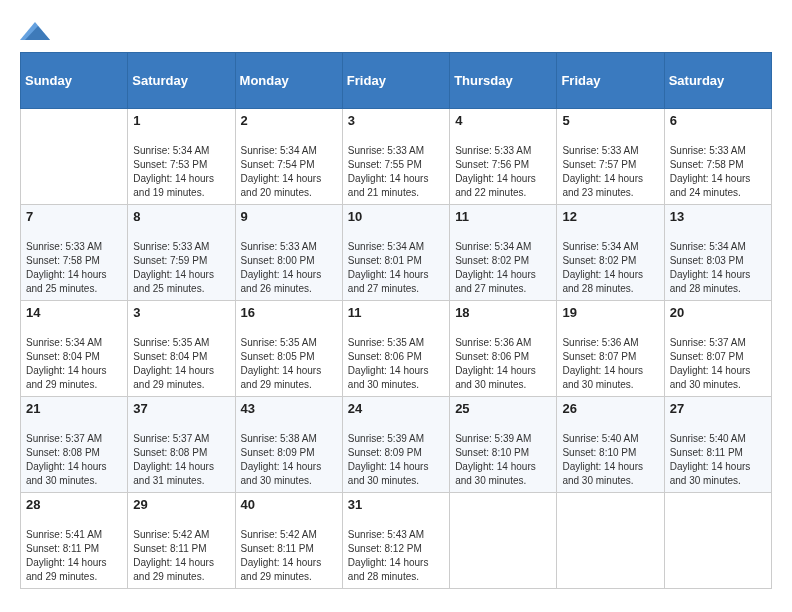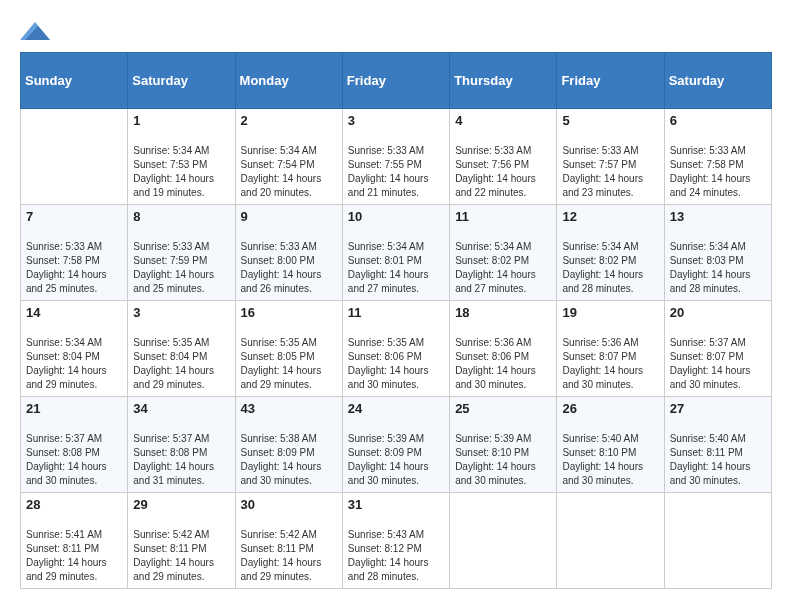--- a/index.html
+++ b/index.html
@@ -275,21 +275,21 @@
       </tr>
       <tr>
         <td>
           <span class="day-number">21</span>
           <div class="day-info" style="white-space: pre-line;">Sunrise: 5:37 AM
 Sunset: 8:08 PM
 Daylight: 14 hours
 and 30 minutes.</div>
         </td>
         <td>
-          <span class="day-number">34</span>
+          <span class="day-number">37</span>
           <div class="day-info" style="white-space: pre-line;">Sunrise: 5:37 AM
 Sunset: 8:08 PM
 Daylight: 14 hours
 and 31 minutes.</div>
         </td>
         <td>
           <span class="day-number">43</span>
           <div class="day-info" style="white-space: pre-line;">Sunrise: 5:38 AM
 Sunset: 8:09 PM
 Daylight: 14 hours
@@ -333,21 +333,21 @@
 and 29 minutes.</div>
         </td>
         <td>
           <span class="day-number">29</span>
           <div class="day-info" style="white-space: pre-line;">Sunrise: 5:42 AM
 Sunset: 8:11 PM
 Daylight: 14 hours
 and 29 minutes.</div>
         </td>
         <td>
-          <span class="day-number">30</span>
+          <span class="day-number">40</span>
           <div class="day-info" style="white-space: pre-line;">Sunrise: 5:42 AM
 Sunset: 8:11 PM
 Daylight: 14 hours
 and 29 minutes.</div>
         </td>
         <td>
           <span class="day-number">31</span>
           <div class="day-info" style="white-space: pre-line;">Sunrise: 5:43 AM
 Sunset: 8:12 PM
 Daylight: 14 hours

